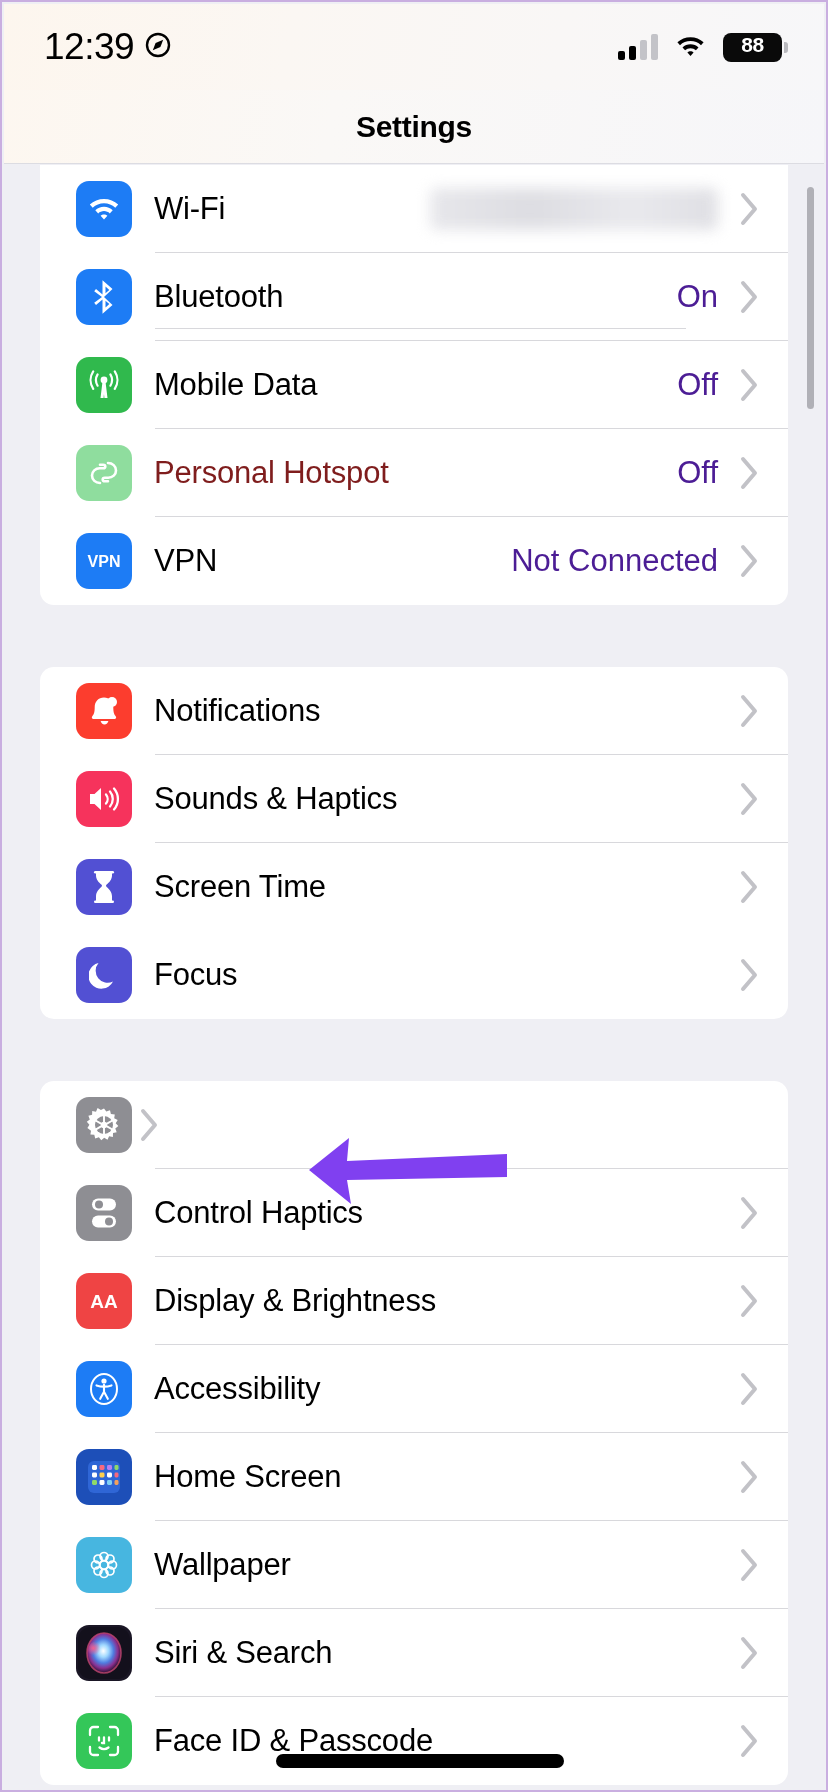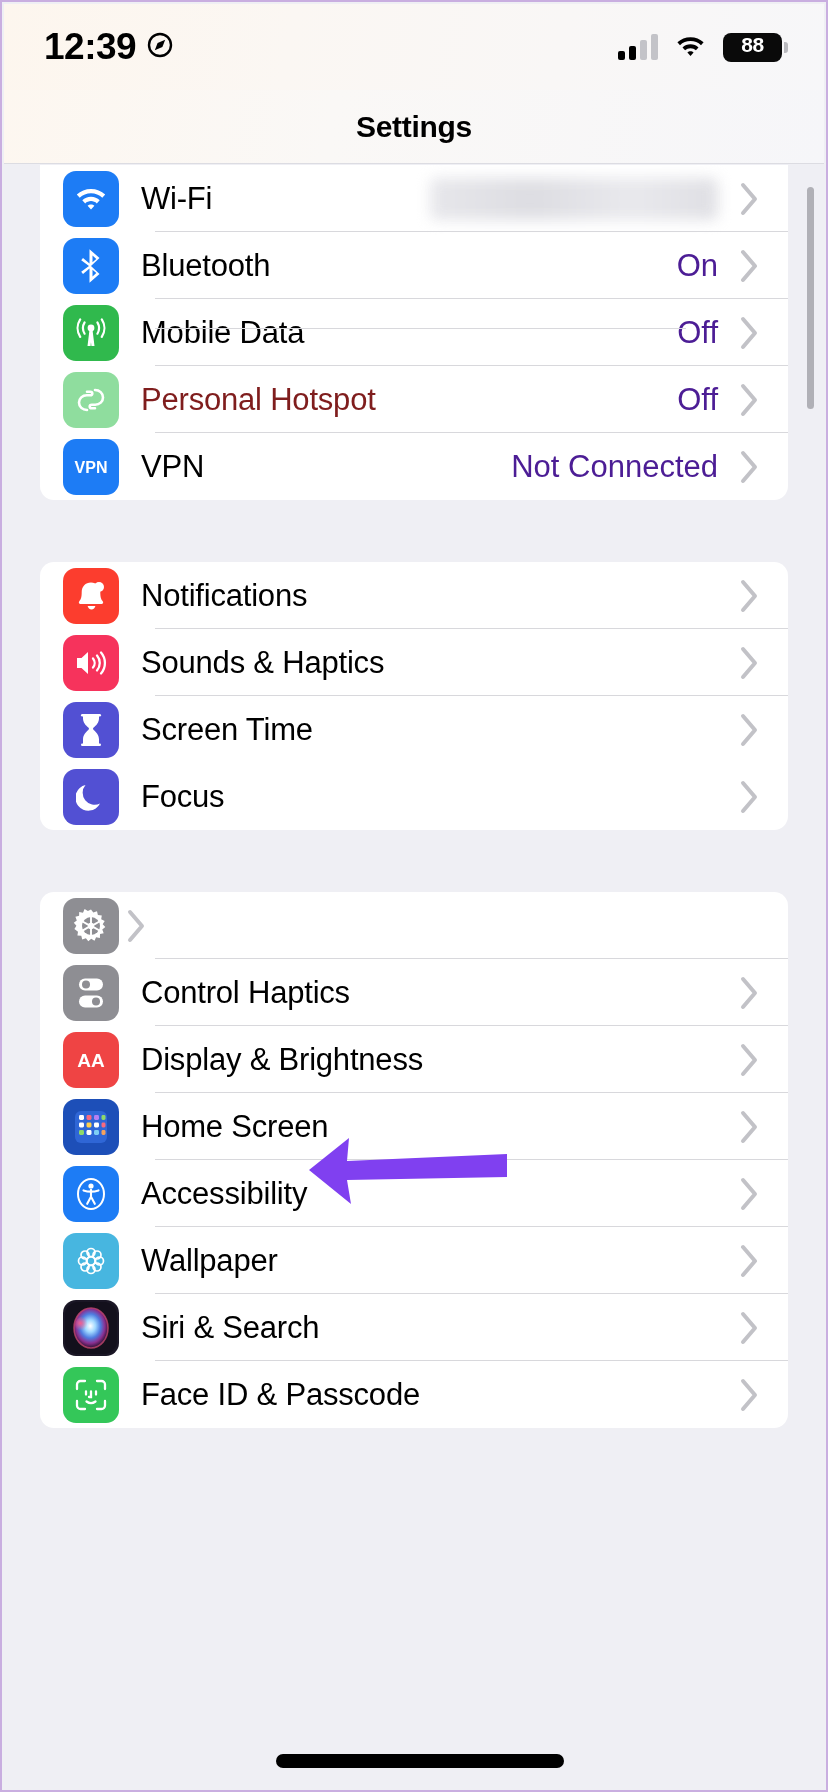--- a/index.html
+++ b/index.html
@@ -18,21 +18,21 @@
   }
 
   
   #status-bar {
     position:absolute; top:2px; left:2px; right:2px; height:86px;
     background:linear-gradient(100deg,#fdf6ee 0%,#fbf7f3 35%,#f7f7f9 100%);
     display:flex; align-items:center; justify-content:space-between;
     padding:0 42px 0 40px;
   }
   .sb-left { display:flex; align-items:center; gap:11px; }
-  #clock { font-size:37px; font-weight:700; color:#000; letter-spacing:-0.5px;text-align:center; }
+  #clock { font-size:37px; font-weight:400; color:#000; letter-spacing:-0.5px;text-align:center; }
   .sb-right { display:flex; align-items:center; gap:16px; }
 
   .signal { display:flex; align-items:flex-end; gap:4px; height:26px; }
   .signal i { width:7px; background:#000; border-radius:2px; display:block; }
   .signal i:nth-child(1){ height:9px; }
   .signal i:nth-child(2){ height:14px; }
   .signal i:nth-child(3){ height:20px; background:#c3c3c8; }
   .signal i:nth-child(4){ height:26px; background:#c3c3c8; }
 
   .battery {
@@ -66,21 +66,21 @@
     background:#fff;
     border-radius:14px;
     margin:0 36px;
     overflow:hidden;
   }
   .card.clipped-top { border-radius:0 0 14px 14px; margin-top:0; }
   .gap { height:62px; }
 
   .row {
     display:flex; align-items:center;
-    height:67px; padding-left:23px;
+    height:88px; padding-left:36px;
     position:relative;
   }
   .row .sep {
     position:absolute; left:115px; right:0; bottom:0;
     height:1px; background:#d8d8dc;
   }
   .row:last-child .sep { display:none; }
 
   .icon {
     width:56px; height:56px; border-radius:13px;
@@ -371,57 +371,57 @@
             </div>
             <div class="label">Display &amp; Brightness</div>
             <div class="chev">
               <svg width="20" height="34" viewBox="0 0 20 34">
                 <path d="M3 3 L15 17 L3 31" stroke="#c2c2c7" stroke-width="4" fill="none" stroke-linecap="round" stroke-linejoin="round"></path>
               </svg>
             </div>
             <div class="sep"></div>
           </div>
           <div class="row">
+            <div class="icon" style="background: rgb(29, 124, 245);">
+              <svg width="34" height="34" viewBox="0 0 34 34">
+                <ellipse cx="17" cy="17" rx="13" ry="15" fill="none" stroke="#fff" stroke-width="2"></ellipse>
+                <circle cx="17" cy="9" r="2.6" fill="#fff"></circle>
+                <path d="M9.5 13.4c4.8 1.6 10.2 1.6 15 0" stroke="#fff" stroke-width="2.1" stroke-linecap="round" fill="none"></path>
+                <path d="M17 12.8v7M17 19.8l-3.8 7M17 19.8l3.8 7" stroke="#fff" stroke-width="2.1" stroke-linecap="round" fill="none"></path>
+              </svg>
+            </div>
+            <div class="label">Accessibility</div>
+            <div class="chev">
+              <svg width="20" height="34" viewBox="0 0 20 34">
+                <path d="M3 3 L15 17 L3 31" stroke="#c2c2c7" stroke-width="4" fill="none" stroke-linecap="round" stroke-linejoin="round"></path>
+              </svg>
+            </div>
+            <div class="sep"></div>
+          </div>
+          <div class="row">
             <div class="icon" style="background: rgb(29, 79, 184);">
               <svg width="40" height="40" viewBox="0 0 40 40">
                 <rect x="4" y="4" width="32" height="32" rx="6" fill="#2f66d6"></rect>
                 <g>
                   <rect x="8" y="8" width="5" height="5" rx="1.4" fill="#fff"></rect>
                   <rect x="15.5" y="8" width="5" height="5" rx="1.4" fill="#f7697f"></rect>
                   <rect x="23" y="8" width="5" height="5" rx="1.4" fill="#b580f2"></rect>
                   <rect x="30.5" y="8" width="4" height="5" rx="1.4" fill="#8fd96a"></rect>
                   <rect x="8" y="15.5" width="5" height="5" rx="1.4" fill="#fff"></rect>
                   <rect x="15.5" y="15.5" width="5" height="5" rx="1.4" fill="#ffd04d"></rect>
                   <rect x="23" y="15.5" width="5" height="5" rx="1.4" fill="#fff"></rect>
                   <rect x="30.5" y="15.5" width="4" height="5" rx="1.4" fill="#f7697f"></rect>
                   <rect x="8" y="23" width="5" height="5" rx="1.4" fill="#8fd96a"></rect>
                   <rect x="15.5" y="23" width="5" height="5" rx="1.4" fill="#fff"></rect>
                   <rect x="23" y="23" width="5" height="5" rx="1.4" fill="#7fd0f5"></rect>
                   <rect x="30.5" y="23" width="4" height="5" rx="1.4" fill="#f5a15c"></rect>
                 </g>
               </svg>
             </div>
             <div class="label">Home Screen</div>
-            <div class="chev">
-              <svg width="20" height="34" viewBox="0 0 20 34">
-                <path d="M3 3 L15 17 L3 31" stroke="#c2c2c7" stroke-width="4" fill="none" stroke-linecap="round" stroke-linejoin="round"></path>
-              </svg>
-            </div>
-            <div class="sep"></div>
-          </div>
-          <div class="row">
-            <div class="icon" style="background: rgb(29, 124, 245);">
-              <svg width="34" height="34" viewBox="0 0 34 34">
-                <ellipse cx="17" cy="17" rx="13" ry="15" fill="none" stroke="#fff" stroke-width="2"></ellipse>
-                <circle cx="17" cy="9" r="2.6" fill="#fff"></circle>
-                <path d="M9.5 13.4c4.8 1.6 10.2 1.6 15 0" stroke="#fff" stroke-width="2.1" stroke-linecap="round" fill="none"></path>
-                <path d="M17 12.8v7M17 19.8l-3.8 7M17 19.8l3.8 7" stroke="#fff" stroke-width="2.1" stroke-linecap="round" fill="none"></path>
-              </svg>
-            </div>
-            <div class="label">Accessibility</div>
             <div class="chev">
               <svg width="20" height="34" viewBox="0 0 20 34">
                 <path d="M3 3 L15 17 L3 31" stroke="#c2c2c7" stroke-width="4" fill="none" stroke-linecap="round" stroke-linejoin="round"></path>
               </svg>
             </div>
             <div class="sep"></div>
           </div>
           <div class="row">
             <div class="icon" style="background: rgb(71, 182, 224);">
               <svg width="34" height="34" viewBox="0 0 34 34">

